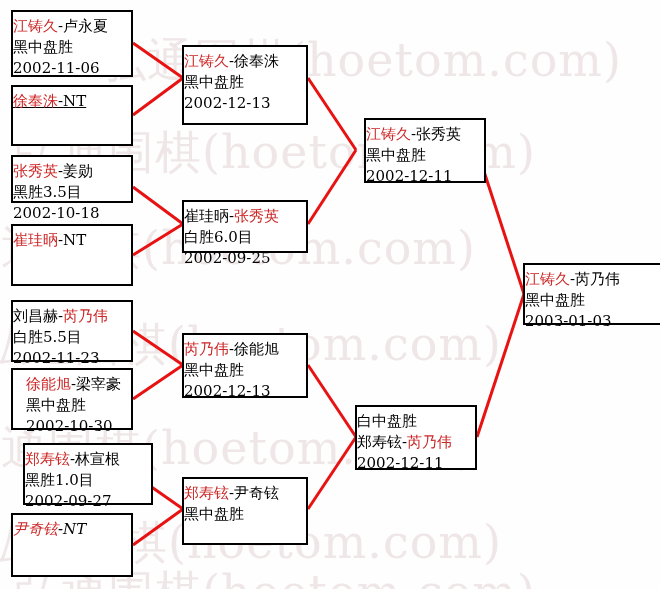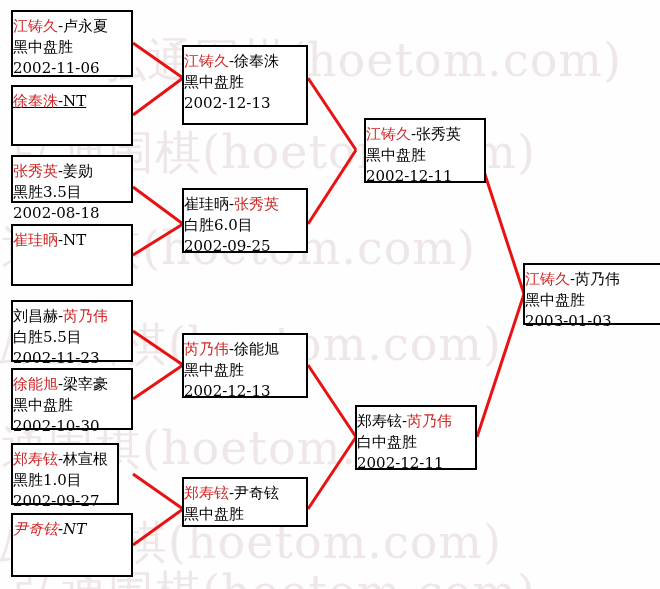--- a/index.html
+++ b/index.html
@@ -43,28 +43,28 @@
     padding-top:4px;
   }
   .box .l{white-space:nowrap;}
   .win{color:#cc2626;}
   
   .m0 {left:11px; top:10px; width:122px;height:67px;}
   .m1 {left:11px; top:85px; width:122px;height:61px;text-decoration:underline;}
   .m2 {left:11px; top:155px;width:122px;height:48px;}
   .m3 {left:11px; top:224px;width:122px;height:62px;}
   .m4 {left:11px; top:300px;width:122px;height:62px;}
-  .m5 {left:11px; top:368px;width:122px;height:62px;}
-  .m6 {left:11px; top:443px;width:108px;height:62px;}
+  .m5 {left:11px; top:368px;width:122px;height:62px;padding-left:13px;}
+  .m6 {left:23px; top:443px;width:130px;height:62px;}
   .m7 {left:11px; top:513px;width:122px;height:64px;font-style:italic;}
   
   .m8 {left:182px;top:45px; width:126px;height:80px;}
-  .m9 {left:182px;top:188px;width:126px;height:65px;}
+  .m9 {left:182px;top:200px;width:126px;height:53px;}
   .m10{left:182px;top:333px;width:126px;height:65px;}
-  .m11{left:182px;top:477px;width:126px;height:50px;}
+  .m11{left:182px;top:477px;width:126px;height:68px;}
   
   .m12{left:355px;top:118px;width:122px;height:65px;margin-left:9px;}
   .m13{left:355px;top:405px;width:122px;height:65px;}
   
   .m14{left:523px;top:263px;width:142px;height:62px;}
 </style>
 </head>
 <body>
 
 <div id="stage">
@@ -102,21 +102,21 @@
     <div class="l">2002-11-06</div>
   </div>
   <div class="box m1">
     <div class="l"><span class="win">徐奉洙</span><span>-</span><span>NT</span></div>
     <div class="l"></div>
     <div class="l"></div>
   </div>
   <div class="box m2">
     <div class="l"><span class="win">张秀英</span><span>-</span><span>姜勋</span></div>
     <div class="l">黑胜3.5目</div>
-    <div class="l">2002-08-18</div>
+    <div class="l">2002-10-18</div>
   </div>
   <div class="box m3">
     <div class="l"><span class="win">崔珪昞</span><span>-</span><span>NT</span></div>
     <div class="l"></div>
     <div class="l"></div>
   </div>
   <div class="box m4">
     <div class="l"><span>刘昌赫</span><span>-</span><span class="win">芮乃伟</span></div>
     <div class="l">白胜5.5目</div>
     <div class="l">2002-11-23</div>
@@ -156,22 +156,22 @@
     <div class="l"><span class="win">郑寿铉</span><span>-</span><span>尹奇铉</span></div>
     <div class="l">黑中盘胜</div>
   </div>
 
   <div class="box m12">
     <div class="l"><span class="win">江铸久</span><span>-</span><span>张秀英</span></div>
     <div class="l">黑中盘胜</div>
     <div class="l">2002-12-11</div>
   </div>
   <div class="box m13">
+    <div class="l">白中盘胜</div>
     <div class="l"><span>郑寿铉</span><span>-</span><span class="win">芮乃伟</span></div>
-    <div class="l">白中盘胜</div>
     <div class="l">2002-12-11</div>
   </div>
 
   <div class="box m14">
     <div class="l"><span class="win">江铸久</span><span>-</span><span>芮乃伟</span></div>
     <div class="l">黑中盘胜</div>
     <div class="l">2003-01-03</div>
   </div>
 
 </div>

